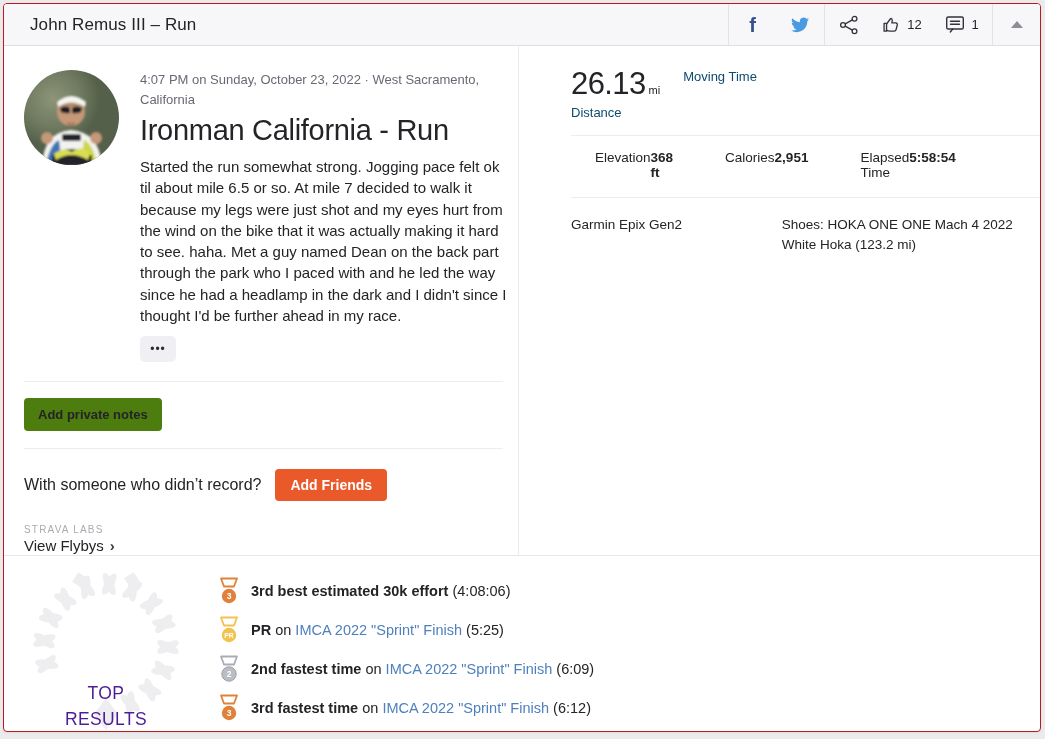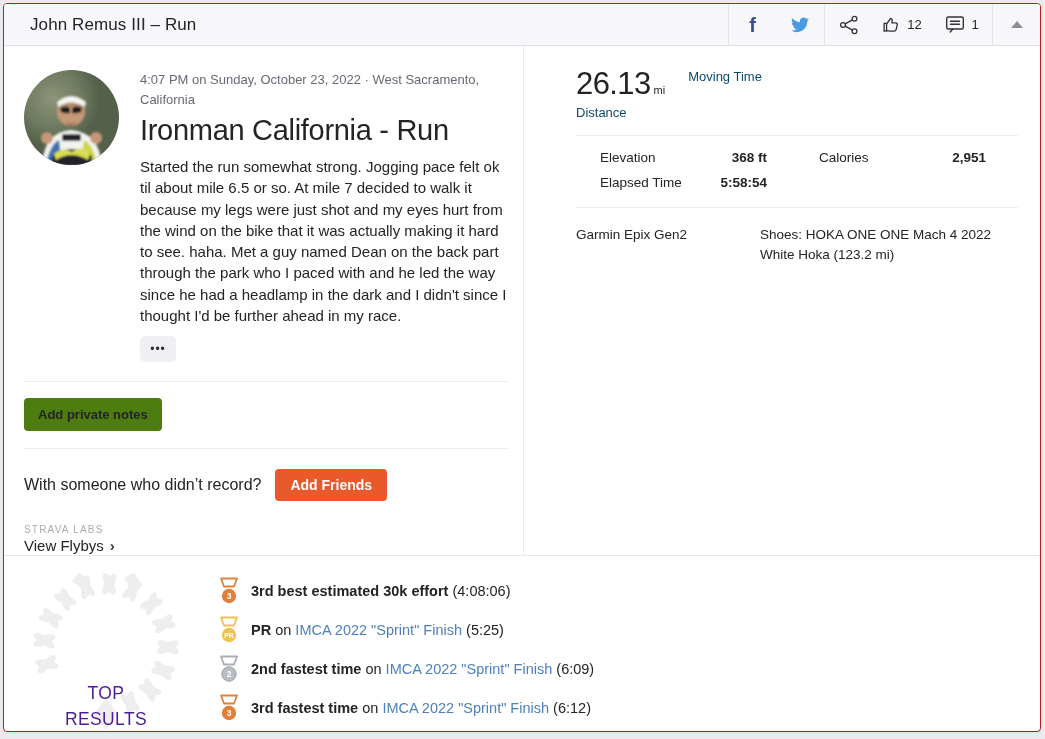--- a/index.html
+++ b/index.html
@@ -56,21 +56,21 @@
   .flybys .chev { font-size:15px; font-weight:700; margin-left:6px; color:#3c3c42; }
 
   
   .primary-stats { display:flex; gap:23px; }
   .pstat-value { font-size:31px; font-weight:500; letter-spacing:-.6px;
     white-space:nowrap; }
   .pstat-unit { font-size:11px; font-weight:400; letter-spacing:0;
     margin-left:3px; }
   .pstat-label { font-size:13px; color:#0c4a6e; margin-top:3px; }
   .rdivider { border-top:1px solid #ededf1; margin-top:15px; }
-  .kv-grid { display:grid; grid-template-columns:1fr 1fr; column-gap:52px;
+  .kv-grid { display:grid; grid-template-columns:1fr 1fr 1fr 1fr; column-gap:52px;
     padding:9px 32px 10px 0;margin-left:24px; }
   .kv { display:flex; justify-content:space-between; font-size:13.5px;
     padding:5px 0; }
   .kv .v { font-weight:700; }
   .gear-row { display:flex; padding-top:17px; font-size:13.5px; line-height:1.45; }
   .gear-device { flex:1; }
   .gear-shoes { width:250px; margin-right:8px; }
 
   
   .results { border-top:1px solid #e7e7ec; display:flex; padding:8px 0 0 18px; }

